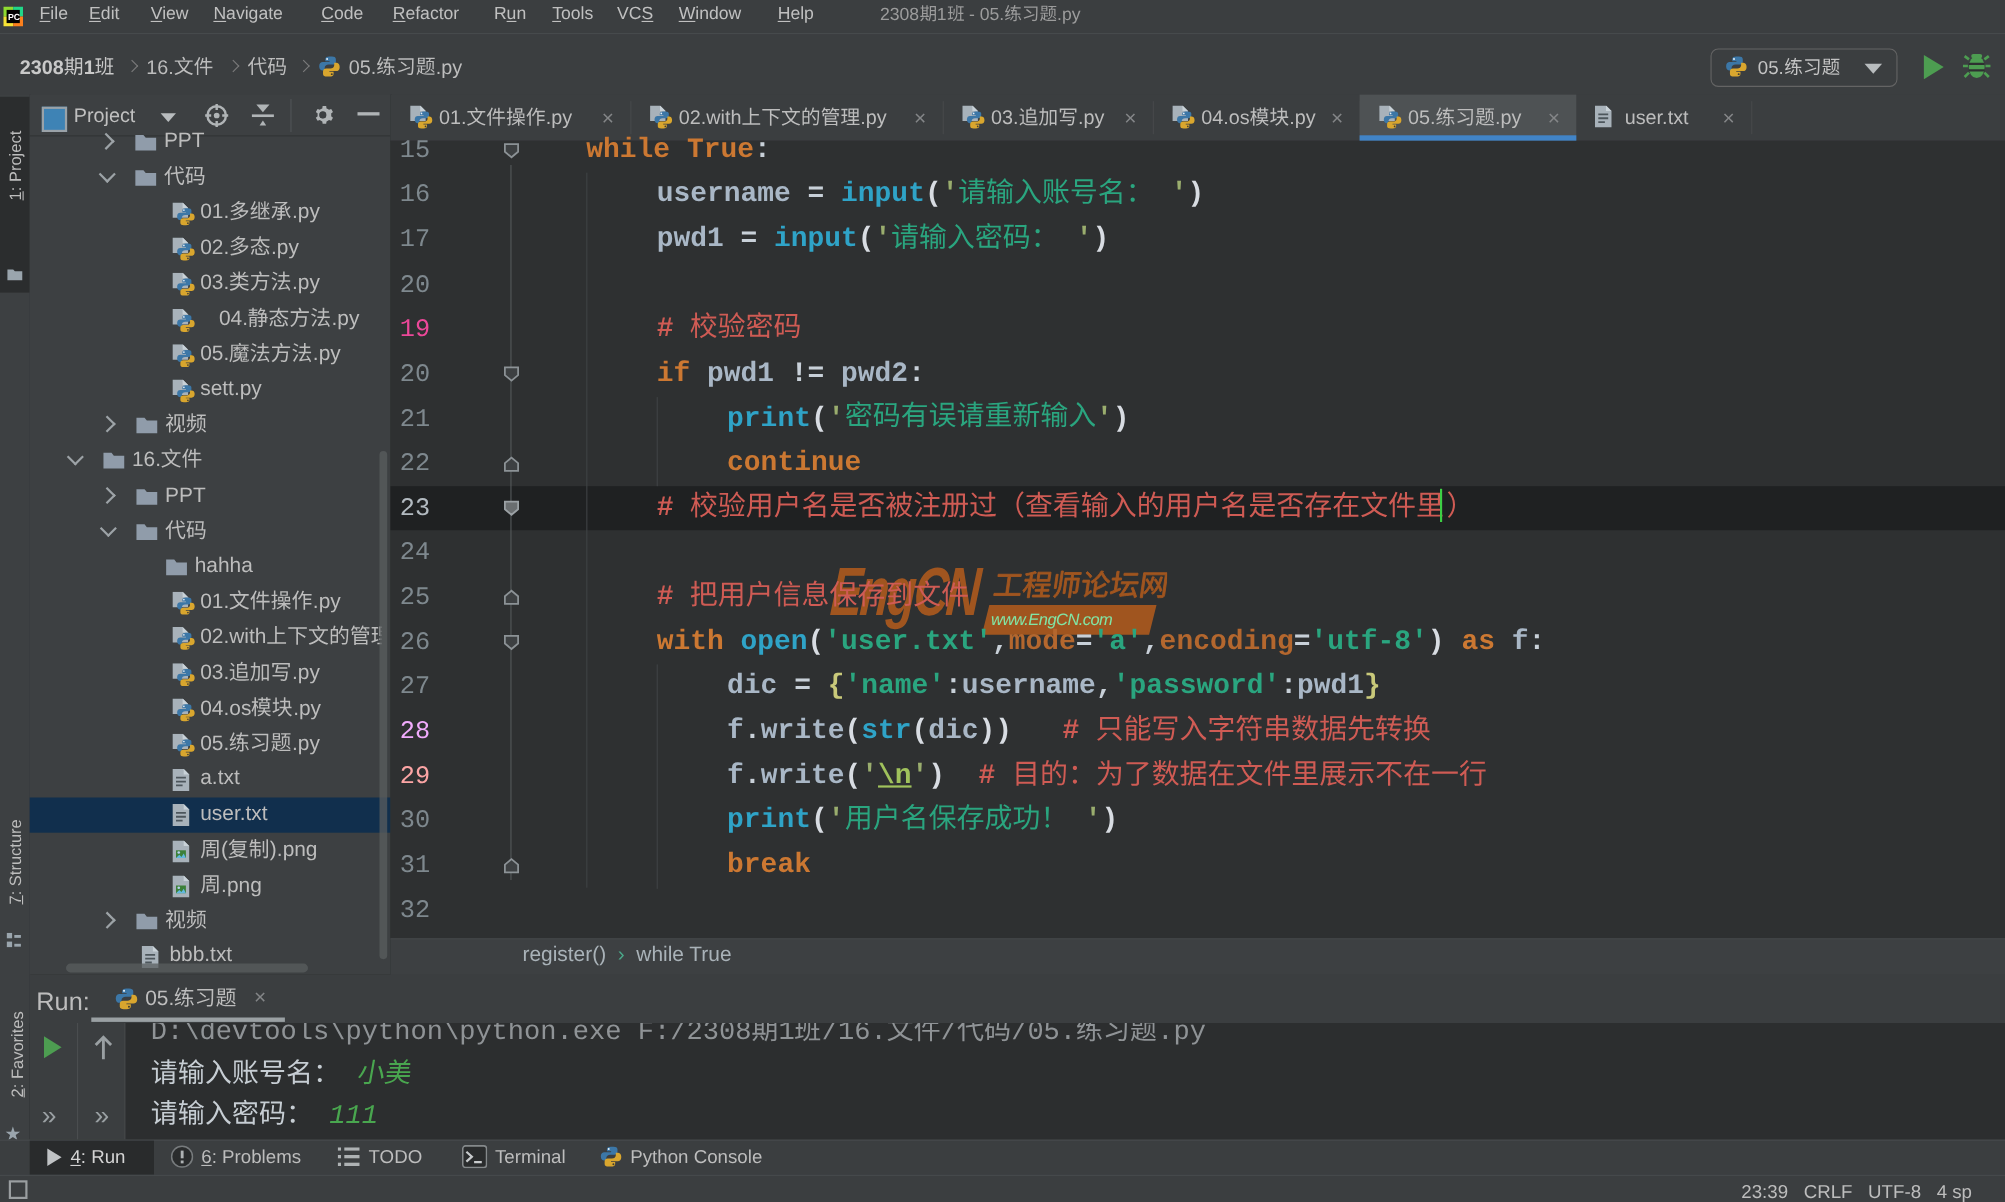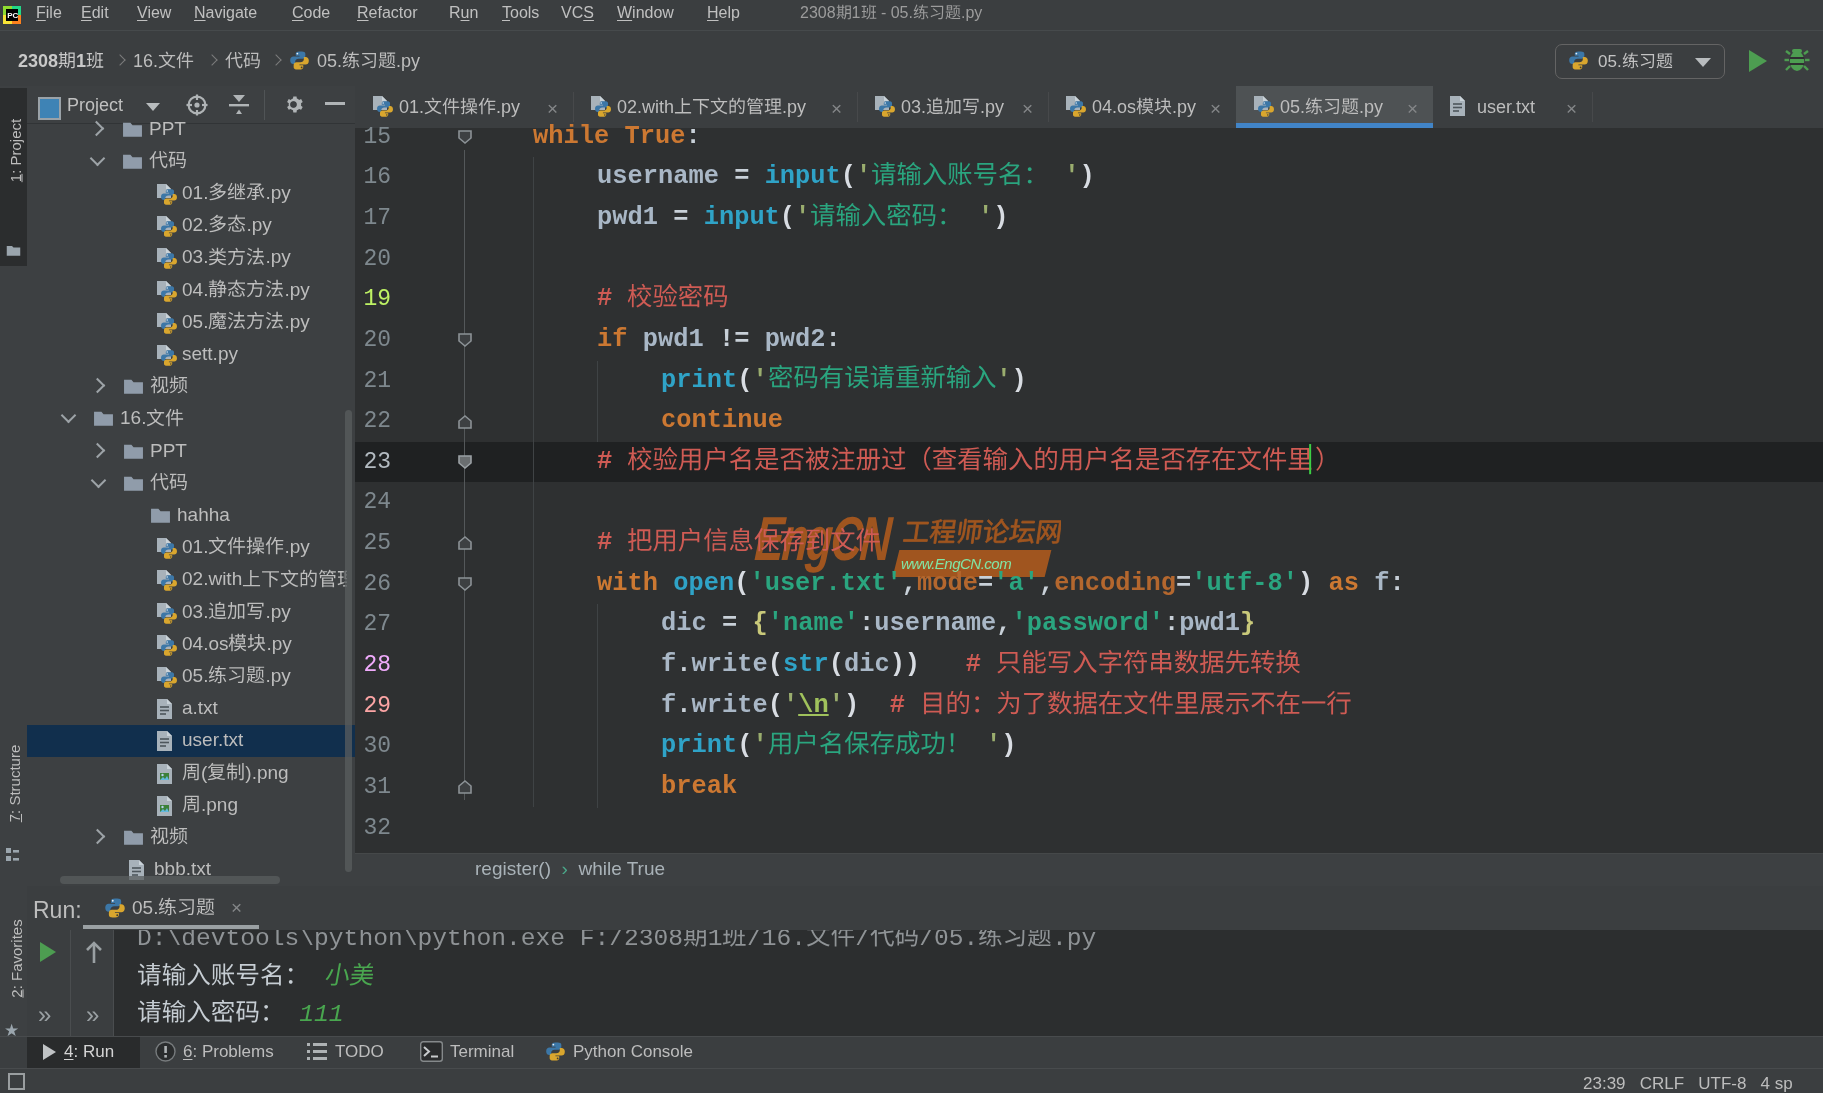--- a/index.html
+++ b/index.html
@@ -313,21 +313,21 @@
       </svg>.py</div>
     <div class="ab" style="left:155.0px;top:280.5px"><svg width="23" height="22" viewBox="0 0 23 22">
         <path fill="#a8b2ba" d="M2 0h9l5 5v9H2z"></path>
         <path fill="#c9d2d8" d="M11 0l5 5h-5z"></path>
         <g transform="translate(5 4)">
           <svg width="18" height="18" viewBox="0 0 64 64">
             <use href="#pyl"></use>
           </svg>
         </g>
       </svg></div>
-    <div class="ab ttxt " style="left:182.0px;top:278.5px">04.<svg class="k" width="76.0" height="19.0" viewBox="0 -880 4000 1000" style="vertical-align:-2.4px">
+    <div class="ab ttxt " style="left:199px;top:278.5px">04.<svg class="k" width="76.0" height="19.0" viewBox="0 -880 4000 1000" style="vertical-align:-2.4px">
         <use href="#g16" x="0"></use>
         <use href="#g12" x="1000"></use>
         <use href="#g14" x="2000"></use>
         <use href="#g15" x="3000"></use>
       </svg>.py</div>
     <div class="ab" style="left:155.0px;top:312.7px"><svg width="23" height="22" viewBox="0 0 23 22">
         <path fill="#a8b2ba" d="M2 0h9l5 5v9H2z"></path>
         <path fill="#c9d2d8" d="M11 0l5 5h-5z"></path>
         <g transform="translate(5 4)">
           <svg width="18" height="18" viewBox="0 0 64 64">
@@ -617,21 +617,21 @@
         </g>
       </svg></div>
     <div class="ab" style="left:1477px;top:97px;font-size:18px;color:#bdbdbd">user.txt</div>
     <div class="ab xmk" style="left:1566px;top:98px">×</div>
     <div class="ab" style="left:355px;top:128px;width:1468px;height:725px;background:#2e3031"></div>
     <div class="ab" style="left:355px;top:441.8px;width:1468px;height:40.6px;background:#1f2122"></div>
     <div class="ab lnum" style="left:355px;top:123.7px;color:#7e888e">15</div>
     <div class="ab lnum" style="left:355px;top:164.3px;color:#7e888e">16</div>
     <div class="ab lnum" style="left:355px;top:205.0px;color:#7e888e">17</div>
     <div class="ab lnum" style="left:355px;top:245.6px;color:#7e888e">20</div>
-    <div class="ab lnum" style="left:355px;top:286.2px;color:#bef264">19</div>
+    <div class="ab lnum" style="left:355px;top:286.2px;color:#ec4899">19</div>
     <div class="ab lnum" style="left:355px;top:326.9px;color:#7e888e">20</div>
     <div class="ab lnum" style="left:355px;top:367.5px;color:#7e888e">21</div>
     <div class="ab lnum" style="left:355px;top:408.2px;color:#7e888e">22</div>
     <div class="ab lnum" style="left:355px;top:448.8px;color:#b2bac0">23</div>
     <div class="ab lnum" style="left:355px;top:489.4px;color:#7e888e">24</div>
     <div class="ab lnum" style="left:355px;top:530.1px;color:#7e888e">25</div>
     <div class="ab lnum" style="left:355px;top:570.7px;color:#7e888e">26</div>
     <div class="ab lnum" style="left:355px;top:611.4px;color:#7e888e">27</div>
     <div class="ab lnum" style="left:355px;top:652.0px;color:#f0abfc">28</div>
     <div class="ab lnum" style="left:355px;top:692.6px;color:#fca5a5">29</div>

